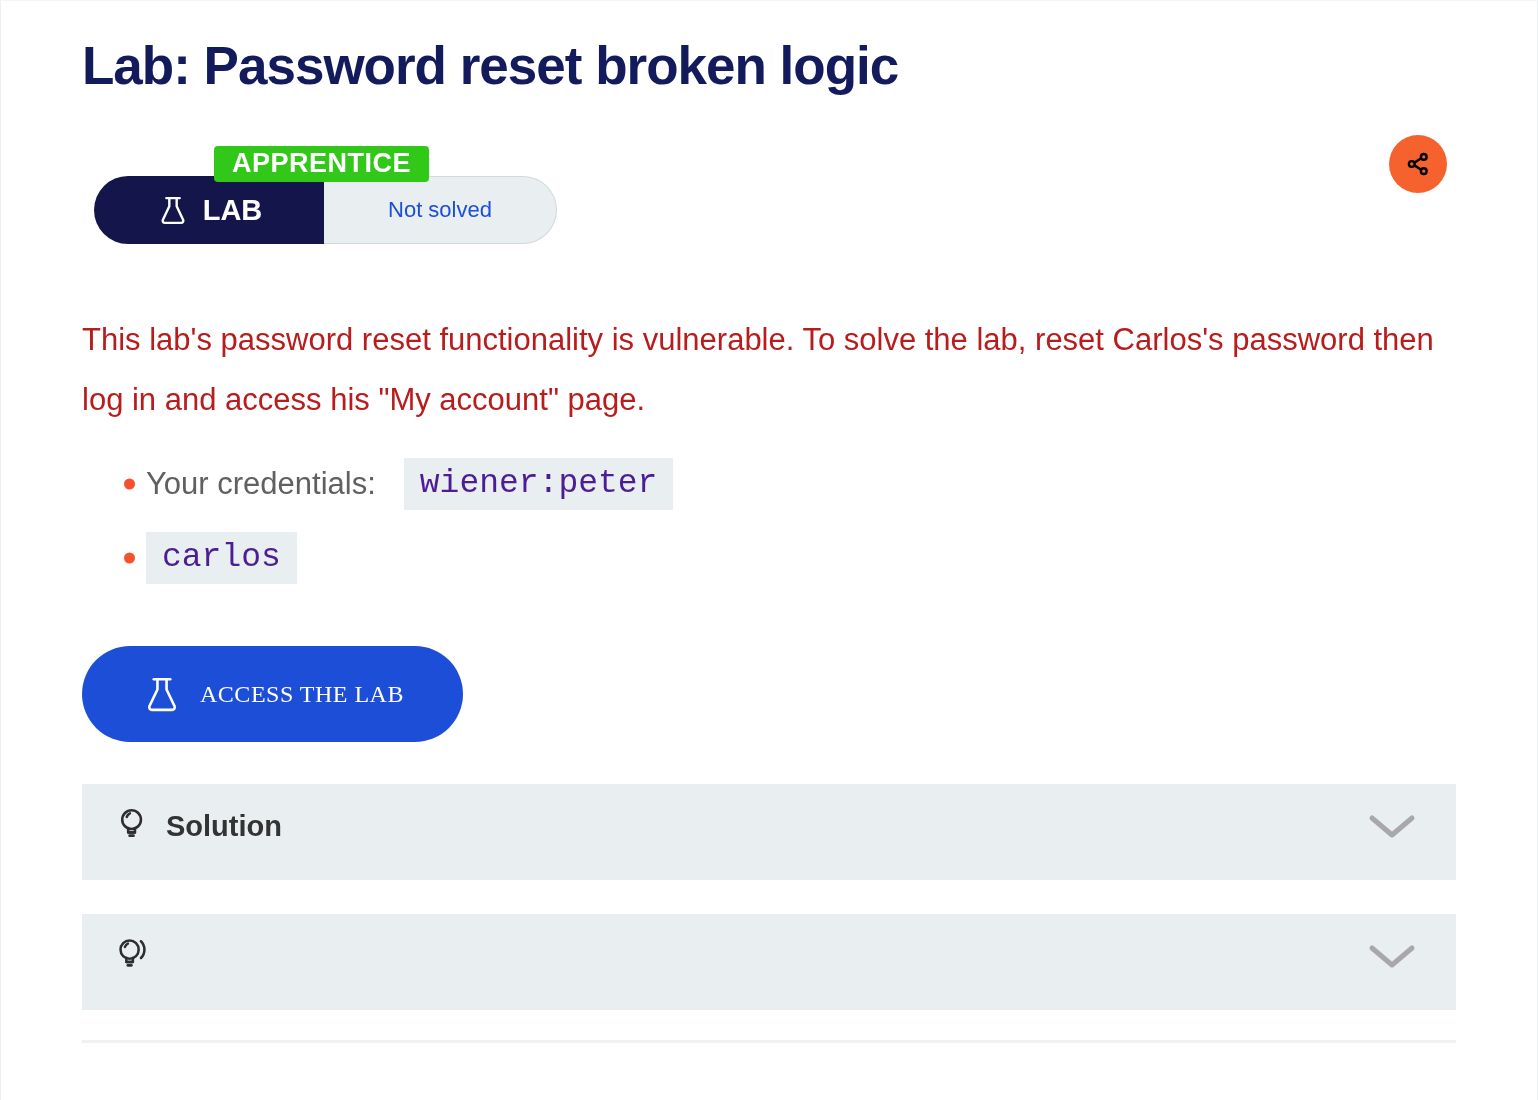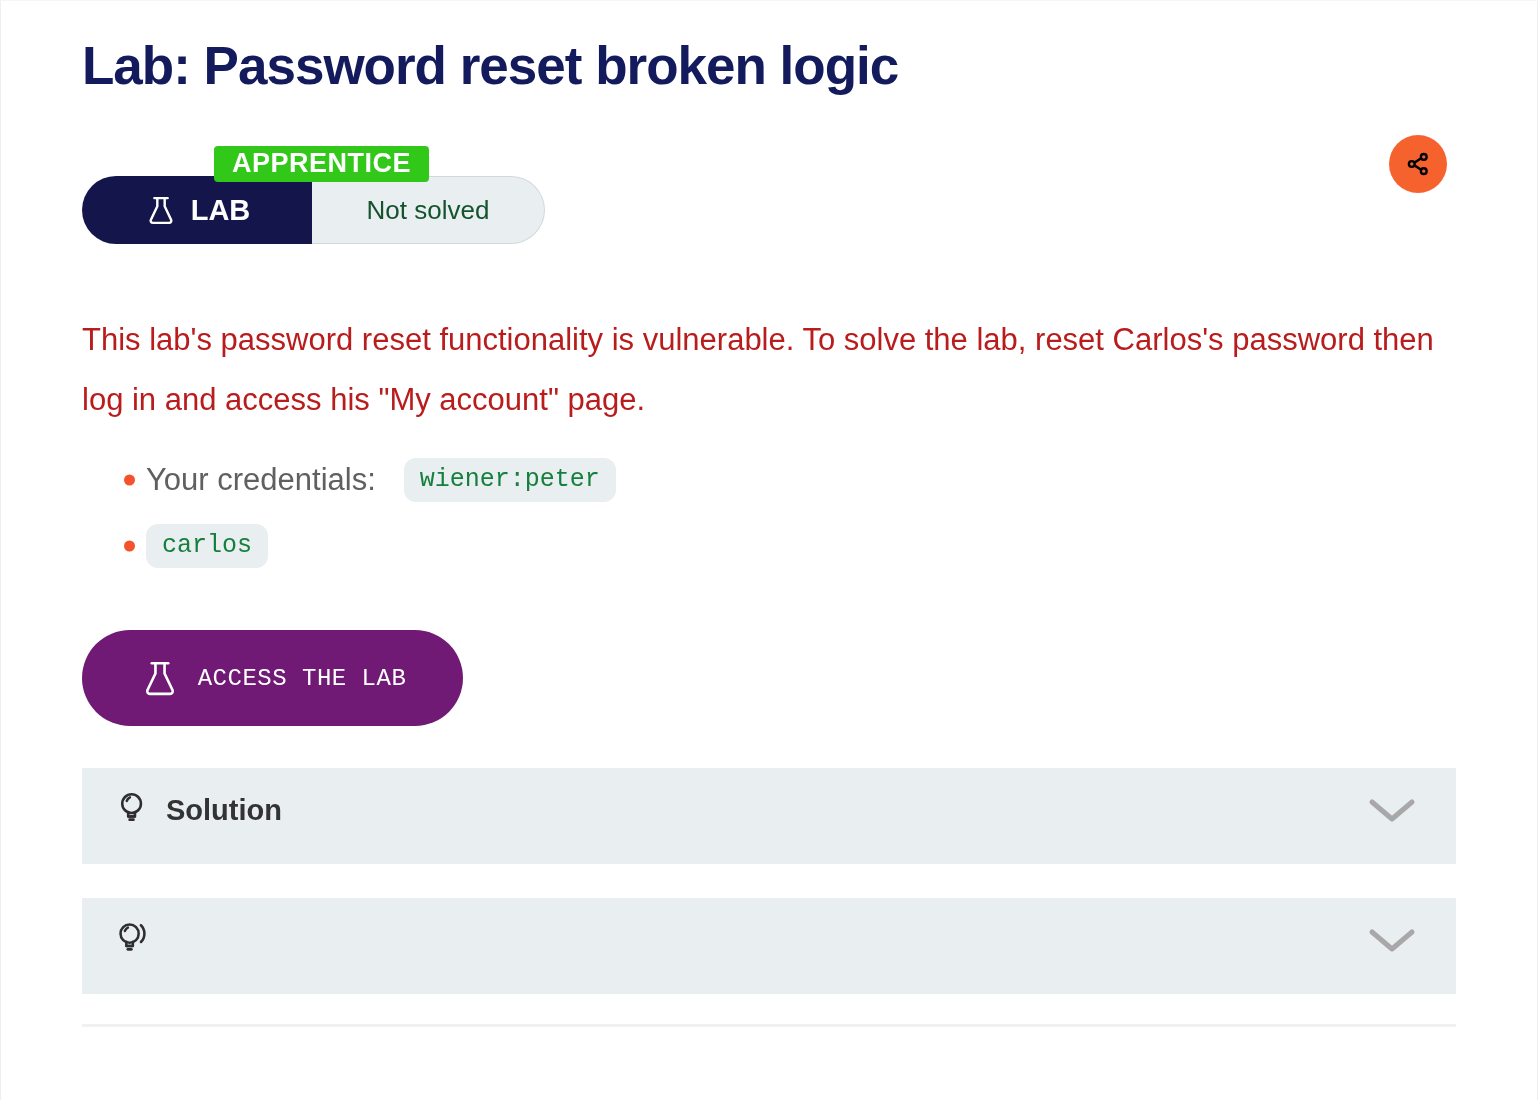--- a/index.html
+++ b/index.html
@@ -37,21 +37,21 @@
     letter-spacing: 0.5px;
     padding: 4px 18px 5px 18px;
     border-radius: 4px;
     line-height: 1;
     height: 36px;
     display: flex; align-items: center;
   }
 
   .lab-pill {
     position: absolute;
-    top: 30px; left: 0;
+    top: 30px; left: 12px;
     height: 68px;
     display: flex;
     z-index: 1;
   }
   .lab-pill-left {
     width: 230px;
     background: #14164b;
     color: #ffffff;
     border-radius: 34px 0 0 34px;
     display: flex; align-items: center; justify-content: center;
@@ -60,22 +60,22 @@
     font-weight: bold;
   }
   .lab-pill-left svg { width: 34px; height: 34px; }
   .lab-pill-right {
     width: 233px;
     background: #e9eef0;
     border: 1px solid #d3d8da;
     border-left: none;
     border-radius: 0 34px 34px 0;
     display: flex; align-items: center; justify-content: center;
-    font-size: 26px;
-    color: #14532d;
+    font-size: 22px;
+    color: #1d4ed8;
   }
 
   .share-button {
     position: absolute;
     top: -11px; right: 9px;
     width: 58px; height: 58px;
     border-radius: 50%;
     background: #f6622d;
     border: none;
     display: flex; align-items: center; justify-content: center;
@@ -106,38 +106,38 @@
     content: "";
     position: absolute;
     left: 42px; top: 50%;
     transform: translateY(-50%);
     width: 11px; height: 11px;
     border-radius: 50%;
     background: #f4512c;
   }
   code.inline-code {
     font-family: "Liberation Mono", "DejaVu Sans Mono", monospace;
-    font-size: 25px;
-    color: #15803d;
+    font-size: 33px;
+    color: #4c1d95;
     background: #e9eef0;
     padding: 7px 16px 8px 16px;
-    border-radius: 12px;
+    border-radius: 0;
     white-space: nowrap;
   }
 
   
   .access-lab-button {
     margin-top: 62px;
     margin-left: 0;
     width: 381px; height: 96px;
     border: none;
     border-radius: 48px;
-    background: #701a75;
+    background: #1d4ed8;
     color: #ffffff;
-    font-family: Liberation Mono, monospace;
+    font-family: Liberation Serif, serif;
     font-size: 24px;
     letter-spacing: 0.5px;
     display: flex; align-items: center; justify-content: center;
     gap: 17px;
     cursor: pointer;
   }
   .access-lab-button svg { width: 42px; height: 42px; }
 
   
   .accordion {

